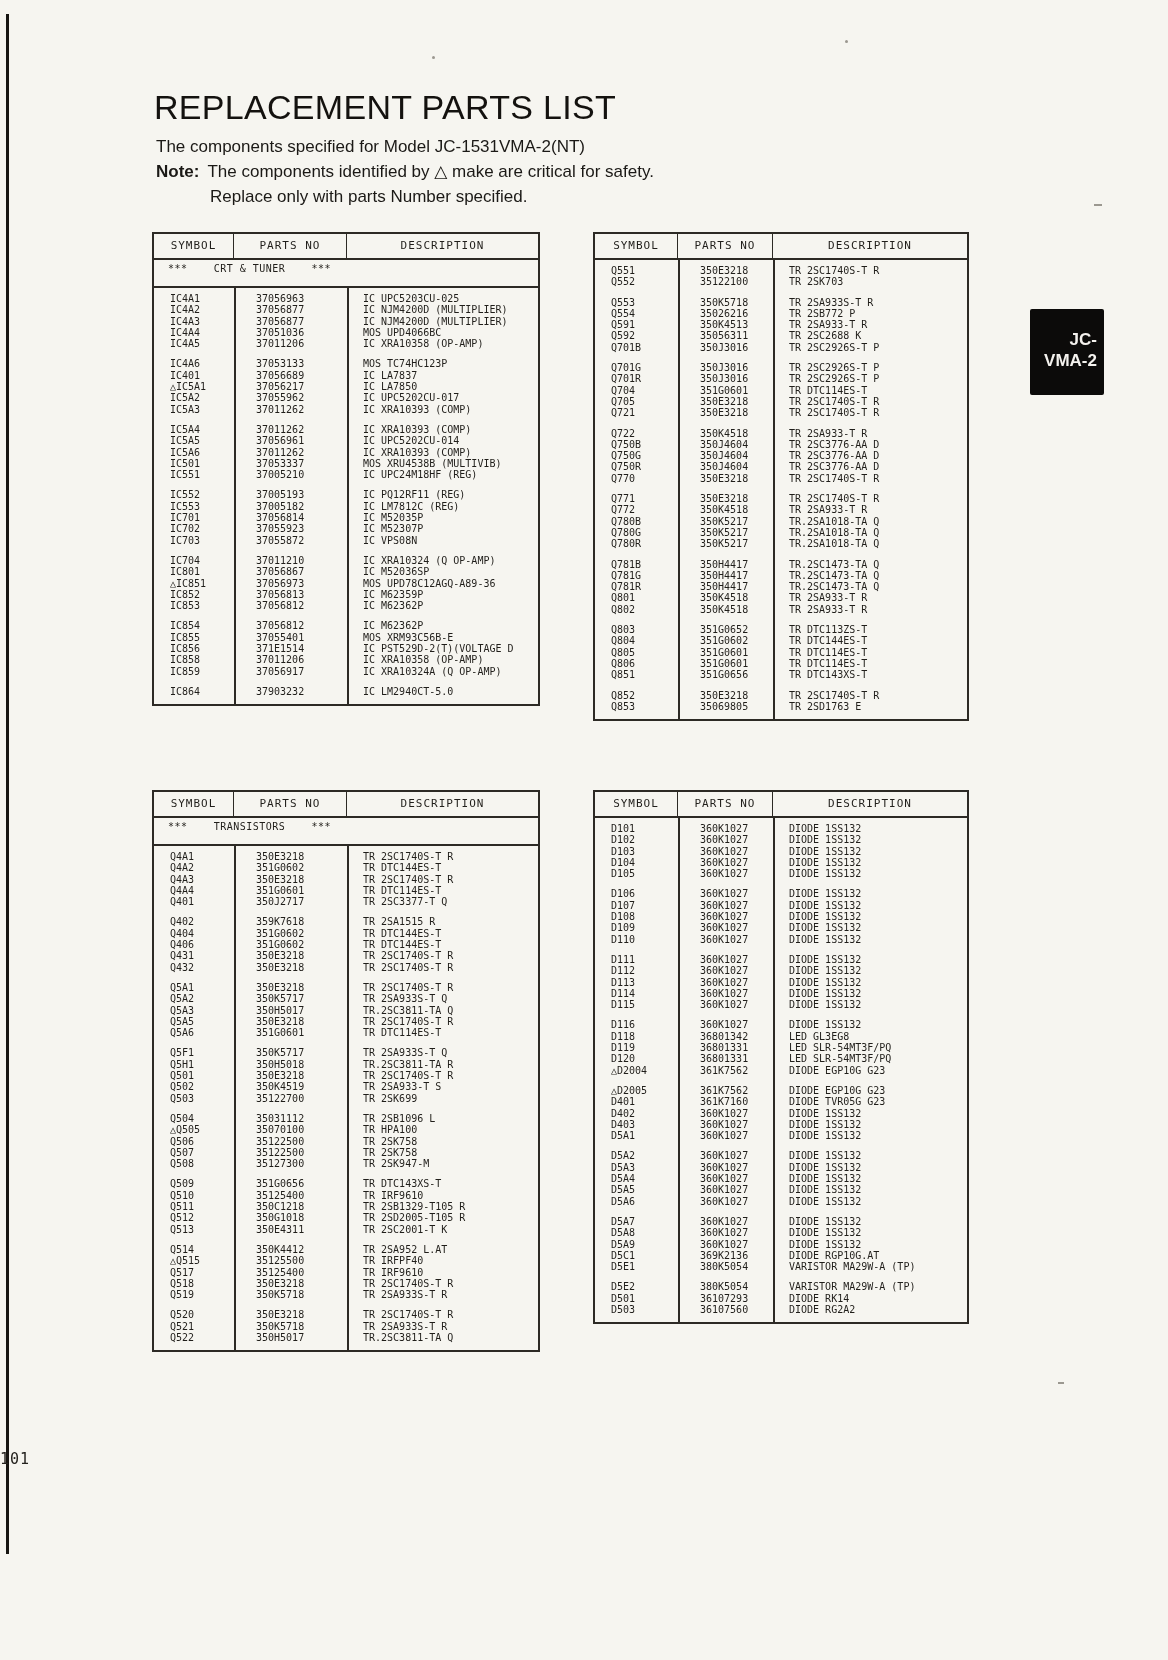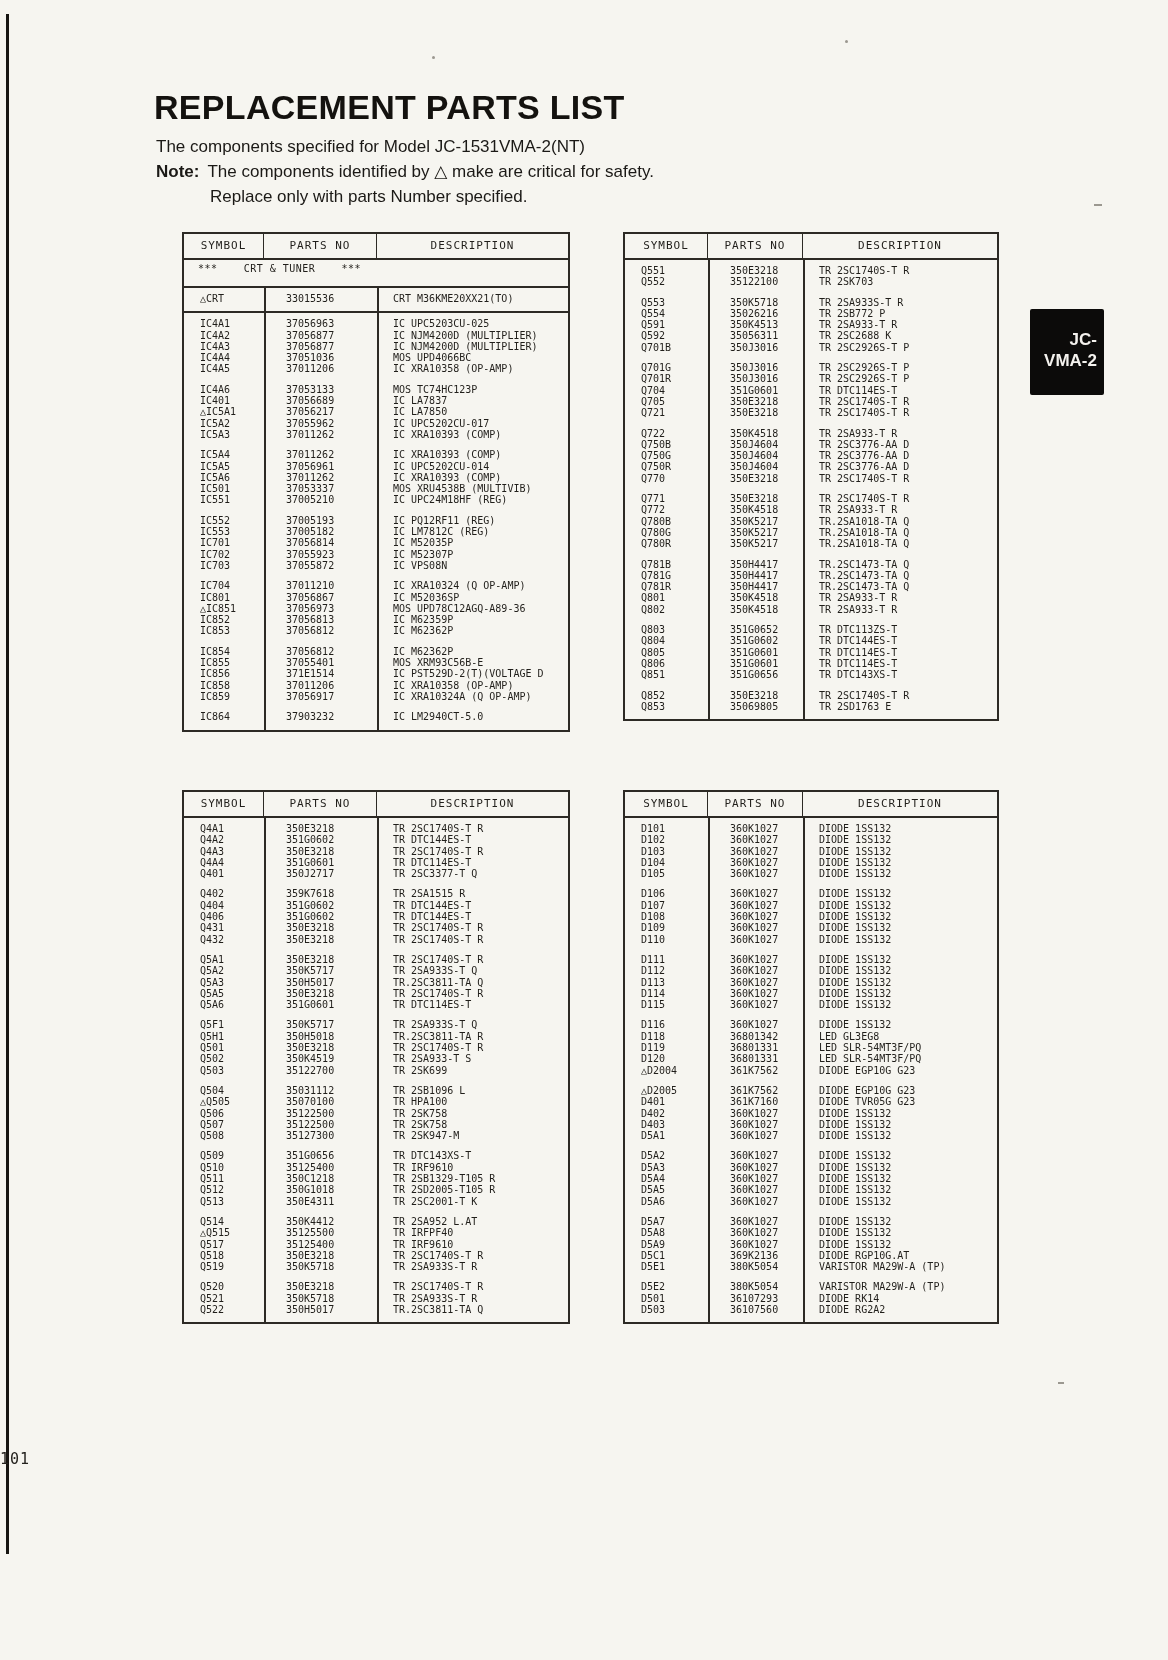--- a/index.html
+++ b/index.html
@@ -7,21 +7,21 @@
   body {
     position:relative;
     background:#f6f5f0;
     font-family:"DejaVu Sans Mono", monospace;
     color:#201e1a;
     overflow:hidden;
   }
   .edge-line { position:absolute; left:6px; top:14px; width:3px; height:1540px; background:#171512; }
   .title {
     position:absolute; left:154px; top:88px;
-    font-family:"Liberation Sans", sans-serif; font-weight:bold;
+    font-family:"Liberation Sans", sans-serif; font-weight:normal;
     font-size:34px; letter-spacing:0.3px; color:#14120f;
   }
   .subtitle {
     position:absolute; left:156px; top:137px;
     font-family:"Liberation Sans", sans-serif; font-size:17px; color:#1b1916;text-align:center;
   }
   .note-line1 {
     position:absolute; left:156px; top:161px;
     font-family:"Liberation Sans", sans-serif; font-size:17px; color:#1b1916;
   }
@@ -35,21 +35,21 @@
     background:#0c0b0a; color:#f4f2ee; text-align:right;
     font-family:"Liberation Sans", sans-serif; font-weight:bold;
     font-size:17px; line-height:21px; padding:20px 7px 0 12px;
     border-radius:2px;
   }
   .page-number {
     position:absolute; left:0; right:0; top:1450px; text-align:left;
     font-size:15px; color:#24221e; letter-spacing:1px;
   }
   
-  .ptable { position:absolute;margin-left:30px; }
+  .ptable { position:absolute; }
   .t-tl { left:152px; top:232px; width:388px; --c1:80px; --c2:113px; }
   .t-tr { left:593px; top:232px; width:376px; --c1:83px;  --c2:95px;  }
   .t-bl { left:152px; top:790px; width:388px; --c1:80px; --c2:113px; }
   .t-br { left:593px; top:790px; width:376px; --c1:83px;  --c2:95px;  }
 
   .t-head { display:flex; border:2px solid #2d2a25; height:28px; }
   .t-head .hc { font-size:11px; letter-spacing:1px; text-align:center; line-height:24px; color:#211f1b; }
   .t-head .c1 { width:var(--c1); border-right:1.5px solid #2d2a25; }
   .t-head .c2 { width:var(--c2); border-right:1.5px solid #2d2a25; }
   .t-head .c3 { flex:1; }
@@ -84,25 +84,20 @@
 </div>
 <div class="note-line2">Replace only with parts Number specified.</div>
 
 <div class="ptable t-tl">
     <div class="t-head">
       <div class="hc c1">SYMBOL</div>
       <div class="hc c2">PARTS NO</div>
       <div class="hc c3">DESCRIPTION</div>
     </div>
     <div class="sec-row">***    CRT &amp; TUNER    ***</div>
-    <div class="box">
-      <div class="vl v1"></div>
-      <div class="vl v2"></div>
-      <div class="item-row"><div class="sym">△CRT</div><div class="pn">33015536</div><div class="dsc">CRT M36KME20XX21(TO)</div></div>
-    </div>
     <div class="box">
       <div class="vl v1"></div>
       <div class="vl v2"></div>
       <div class="item-row"><div class="sym">IC4A1</div><div class="pn">37056963</div><div class="dsc">IC UPC5203CU-025</div></div>
       <div class="item-row"><div class="sym">IC4A2</div><div class="pn">37056877</div><div class="dsc">IC NJM4200D (MULTIPLIER)</div></div>
       <div class="item-row"><div class="sym">IC4A3</div><div class="pn">37056877</div><div class="dsc">IC NJM4200D (MULTIPLIER)</div></div>
       <div class="item-row"><div class="sym">IC4A4</div><div class="pn">37051036</div><div class="dsc">MOS UPD4066BC</div></div>
       <div class="item-row"><div class="sym">IC4A5</div><div class="pn">37011206</div><div class="dsc">IC XRA10358 (OP-AMP)</div></div>
       <div class="gap-row"></div>
       <div class="item-row"><div class="sym">IC4A6</div><div class="pn">37053133</div><div class="dsc">MOS TC74HC123P</div></div>
@@ -189,20 +184,21 @@
       <div class="item-row"><div class="sym">Q852</div><div class="pn">350E3218</div><div class="dsc">TR 2SC1740S-T R</div></div>
       <div class="item-row"><div class="sym">Q853</div><div class="pn">35069805</div><div class="dsc">TR 2SD1763 E</div></div>
     </div>
   </div>
 <div class="ptable t-bl">
     <div class="t-head">
       <div class="hc c1">SYMBOL</div>
       <div class="hc c2">PARTS NO</div>
       <div class="hc c3">DESCRIPTION</div>
     </div>
+    <div class="sec-row">***    TRANSISTORS    ***</div>
     <div class="box">
       <div class="vl v1"></div>
       <div class="vl v2"></div>
       <div class="item-row"><div class="sym">Q4A1</div><div class="pn">350E3218</div><div class="dsc">TR 2SC1740S-T R</div></div>
       <div class="item-row"><div class="sym">Q4A2</div><div class="pn">351G0602</div><div class="dsc">TR DTC144ES-T</div></div>
       <div class="item-row"><div class="sym">Q4A3</div><div class="pn">350E3218</div><div class="dsc">TR 2SC1740S-T R</div></div>
       <div class="item-row"><div class="sym">Q4A4</div><div class="pn">351G0601</div><div class="dsc">TR DTC114ES-T</div></div>
       <div class="item-row"><div class="sym">Q401</div><div class="pn">350J2717</div><div class="dsc">TR 2SC3377-T Q</div></div>
       <div class="gap-row"></div>
       <div class="item-row"><div class="sym">Q402</div><div class="pn">359K7618</div><div class="dsc">TR 2SA1515 R</div></div>

